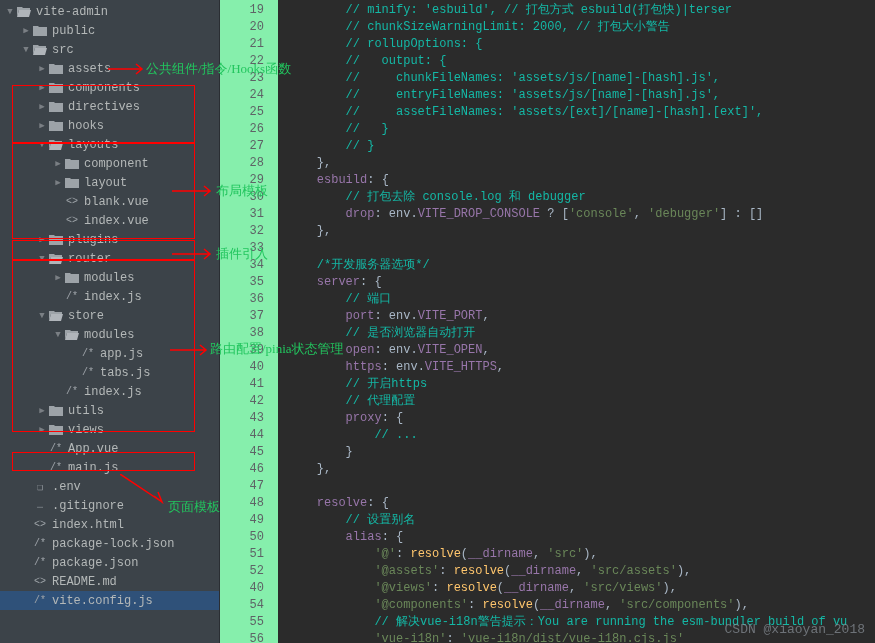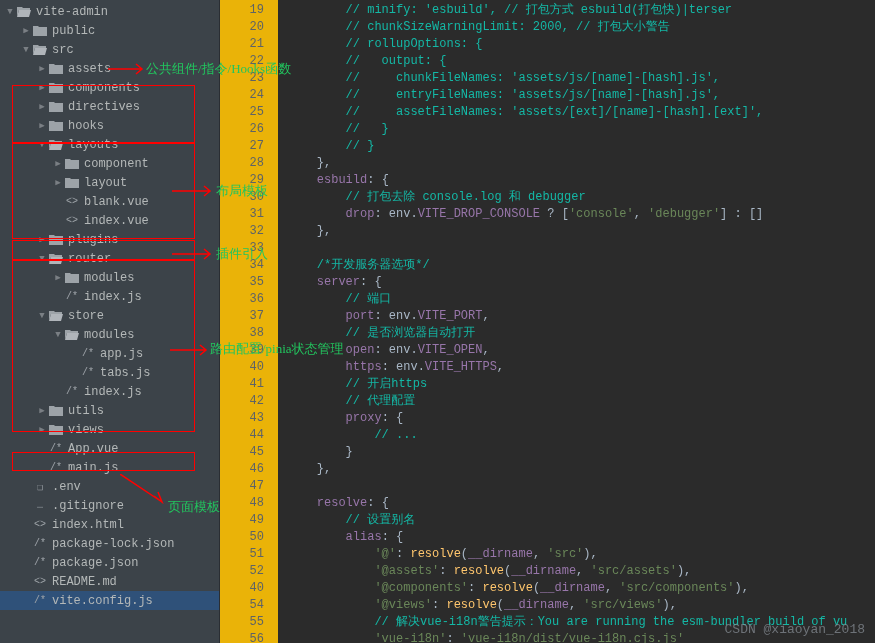--- a/index.html
+++ b/index.html
@@ -7,21 +7,21 @@
 .container { display: flex; height: 100%; }
 .sidebar { width: 220px; background: #3c4349; border-right: 1px solid #2a2e33; overflow-y: auto; overflow-x: hidden; padding-top: 2px; }
 .tree-item { display: flex; align-items: center; height: 19px; padding-left: 4px; cursor: pointer; white-space: nowrap; }
 .tree-item.active { background: #2f5179; color: #fff; }
 .indent { display: inline-block; }
 .chevron { width: 12px; display: inline-flex; align-items: center; justify-content: center; color: #7a7f84; font-size: 9px; }
 .icon { width: 16px; margin-right: 4px; display: inline-flex; align-items: center; justify-content: center; }
 .file-icon { color: #9da3a8; font-size: 10px; }
 .label { color: #b4b8b8; }
 .editor { flex: 1; background: #2b2b2b; display: flex; overflow: hidden; position: relative; }
-.gutter { width: 58px; background: #eab308; text-align: right; padding-right: 14px; color: #5e6366; line-height: 17px; padding-top: 2px; }
+.gutter { width: 58px; background: #86efac; text-align: right; padding-right: 14px; color: #5e6366; line-height: 17px; padding-top: 2px; }
 .gutter div { height: 17px; }
 .code { flex: 1; padding-top: 2px; line-height: 17px; padding-left: 10px; color: #a9b7c6; overflow: hidden; }
 .code-line { height: 17px; white-space: pre; }
 .c-comment { color: #14b8a6; }
 .c-key { color: #9876aa; }
 .c-string { color: #6a8759; }
 .c-fn { color: #ffc66d; }
 .annotation { position: absolute; color: #22c55e; font-size: 13px; font-family: 'SimSun', serif; pointer-events: none; }
 .annotation-box { position: absolute; border: 1px solid #ff0000; pointer-events: none; }
 .arrow { position: absolute; pointer-events: none; }
@@ -399,22 +399,22 @@
         <div class="code-line">        <span class="c-key">proxy</span>: {</div>
         <div class="code-line">            <span class="c-comment">// ...</span></div>
         <div class="code-line">        }</div>
         <div class="code-line">    },</div>
         <div class="code-line"></div>
         <div class="code-line">    <span class="c-key">resolve</span>: {</div>
         <div class="code-line">        <span class="c-comment">// 设置别名</span></div>
         <div class="code-line">        <span class="c-key">alias</span>: {</div>
         <div class="code-line">            <span class="c-string">'@'</span>: <span class="c-fn">resolve</span>(<span class="c-key">__dirname</span>, <span class="c-string">'src'</span>),</div>
         <div class="code-line">            <span class="c-string">'@assets'</span>: <span class="c-fn">resolve</span>(<span class="c-key">__dirname</span>, <span class="c-string">'src/assets'</span>),</div>
+        <div class="code-line">            <span class="c-string">'@views'</span>: <span class="c-fn">resolve</span>(<span class="c-key">__dirname</span>, <span class="c-string">'src/views'</span>),</div>
         <div class="code-line">            <span class="c-string">'@components'</span>: <span class="c-fn">resolve</span>(<span class="c-key">__dirname</span>, <span class="c-string">'src/components'</span>),</div>
-        <div class="code-line">            <span class="c-string">'@views'</span>: <span class="c-fn">resolve</span>(<span class="c-key">__dirname</span>, <span class="c-string">'src/views'</span>),</div>
         <div class="code-line">            <span class="c-comment">// 解决vue-i18n警告提示：You are running the esm-bundler build of vu</span></div>
         <div class="code-line">            <span class="c-string">'vue-i18n'</span>: <span class="c-string">'vue-i18n/dist/vue-i18n.cjs.js'</span></div>
       </div>
   </div>
 </div>
 
 <div class="annotation-box" style="left:12px; top:85px; width:183px; height:58px;"></div>
 <div class="annotation-box" style="left:12px; top:143px; width:183px; height:96px;"></div>
 <div class="annotation-box" style="left:12px; top:240px; width:183px; height:20px;"></div>
 <div class="annotation-box" style="left:12px; top:260px; width:183px; height:172px;"></div>

